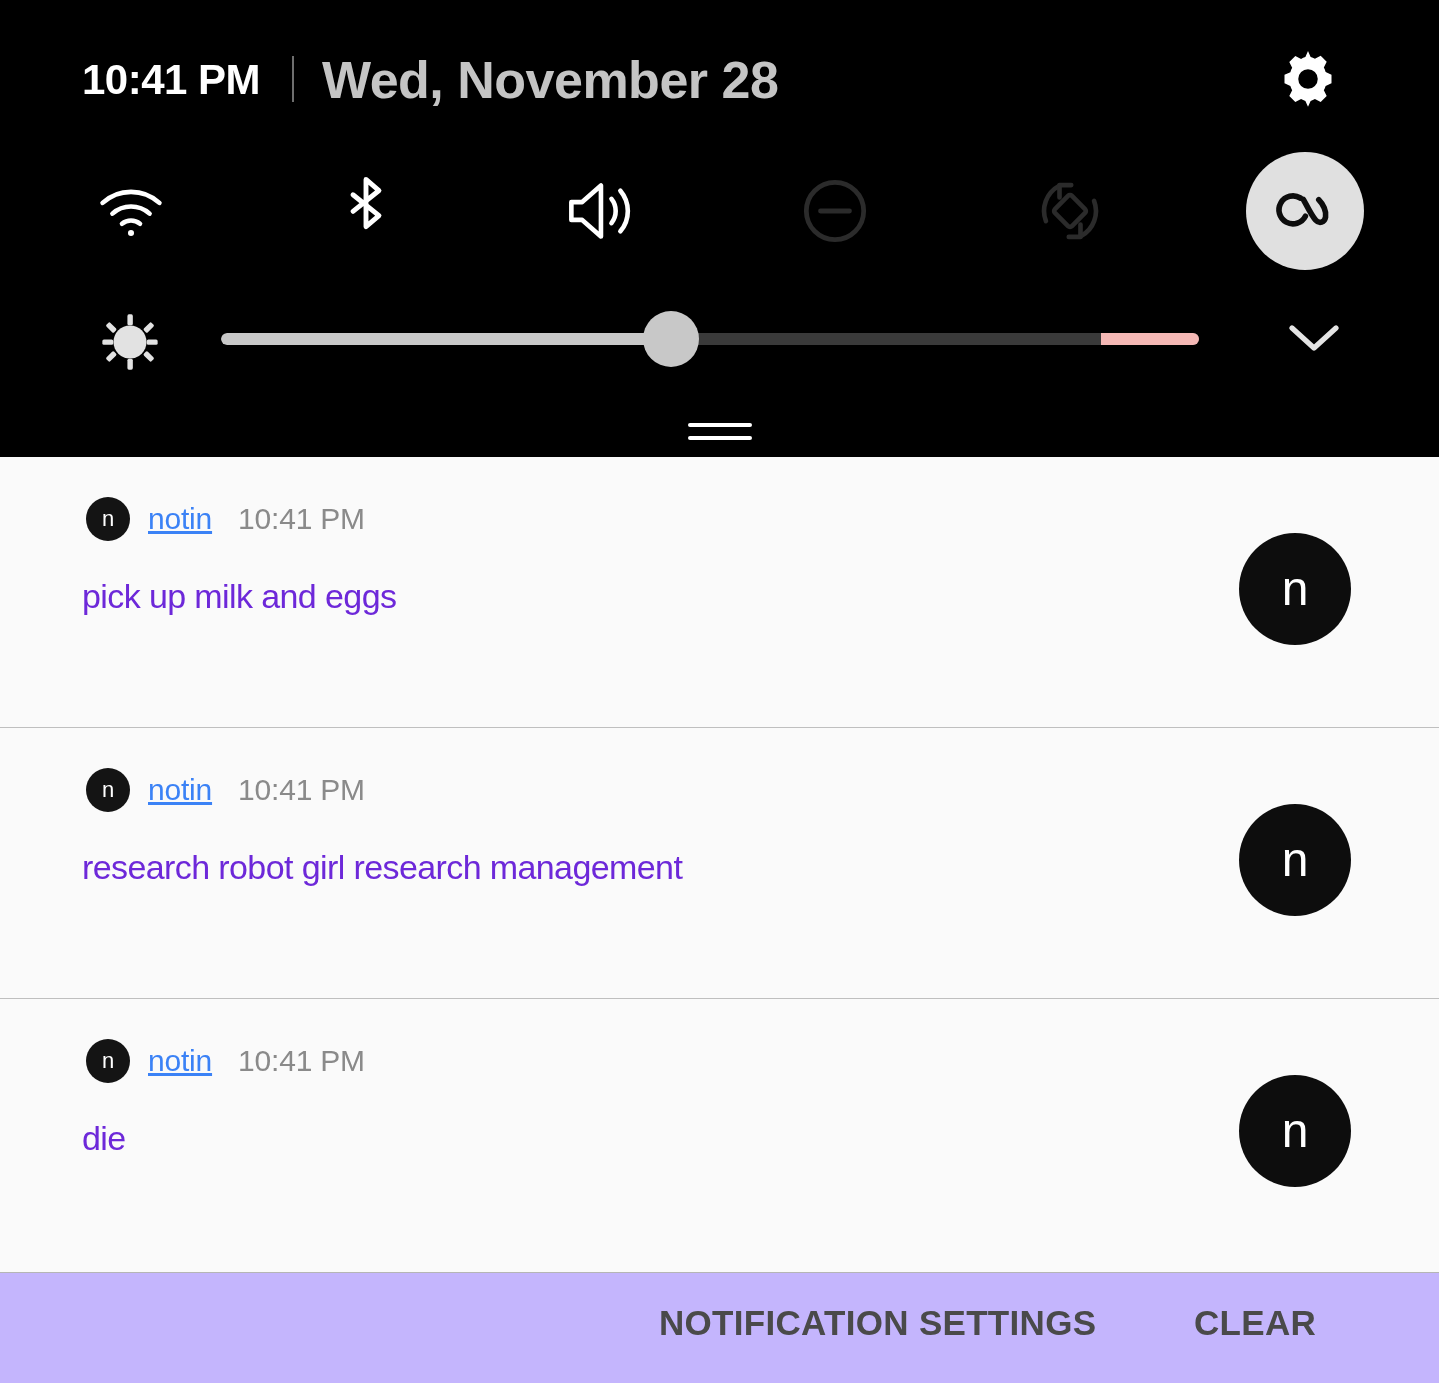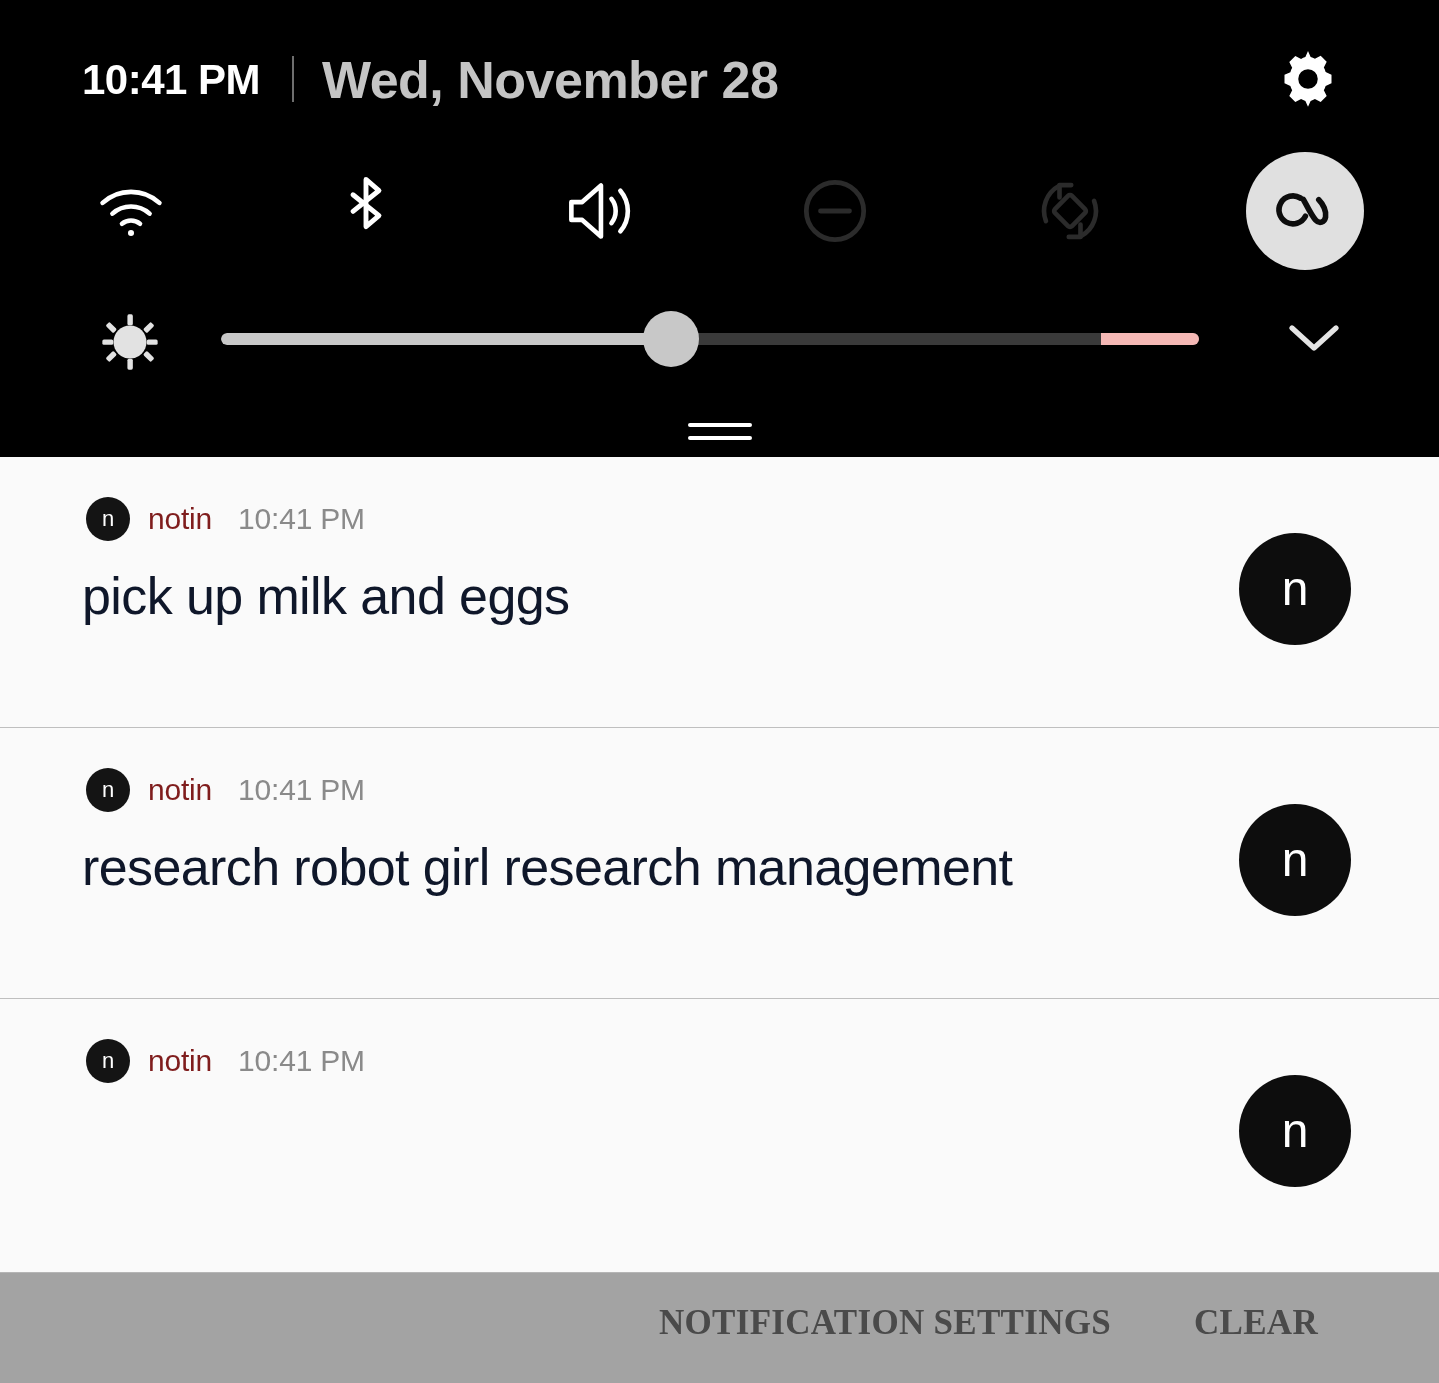--- a/index.html
+++ b/index.html
@@ -125,43 +125,42 @@
   .notif-head {
     position:absolute; left:86px; top:40px;
     display:flex; align-items:center; gap:18px;
   }
   .app-icon {
     width:44px; height:44px; border-radius:50%;
     background:#141414;
     display:flex; align-items:center; justify-content:center;
     color:#ffffff; font-size:22px; font-weight:500; line-height:1;
   }
-  .app-name { font-size:30px; color:#7f1d1d; letter-spacing:-0.2px; }
+  .app-name { font-size:30px; color:#3b82f6; letter-spacing:-0.2px;text-decoration:underline; }
   .app-time { font-size:30px; color:#8a8a8a; letter-spacing:-0.2px; margin-left:8px; }
   .notif-body {
     position:absolute; left:82px; top:108px;
     width:1110px;
-    font-size:52px; color:#0f172a; letter-spacing:-0.6px;
+    font-size:34px; color:#6d28d9; letter-spacing:-0.6px;
     line-height:62px;
   }
   .notif-avatar {
     position:absolute; right:88px; top:76px;
     width:112px; height:112px; border-radius:50%;
     background:#0d0d0d;
     display:flex; align-items:center; justify-content:center;
     color:#ffffff; font-size:48px; font-weight:400; line-height:1;
   }
 
   
   .action-bar {
     position:absolute; left:0; top:1272px;
     width:1439px; height:111px;
-    background:#a3a3a3;
+    background:#c4b5fd;
     border-top:1px solid #b5b5b5;
-    font-family:Liberation Serif, serif;
   }
   .action-btn {
     position:absolute; top:30px;
     font-size:35px; font-weight:bold; color:#4a4a4a;
     letter-spacing:0.3px;
     cursor:pointer;
   }
   #btn-notif-settings { left:659px; }
   #btn-clear { left:1194px; }
 </style>
@@ -305,20 +304,21 @@
     <div class="notif-body">research robot girl research management</div>
     <div class="notif-avatar">n</div>
   </div>
 
   <div class="notif">
     <div class="notif-head">
       <span class="app-icon">n</span>
       <span class="app-name">notin</span>
       <span class="app-time">10:41 PM</span>
     </div>
+    <div class="notif-body">die</div>
     <div class="notif-avatar">n</div>
   </div>
 </div>
 
 <div class="action-bar">
   <div class="action-btn" id="btn-notif-settings">NOTIFICATION SETTINGS</div>
   <div class="action-btn" id="btn-clear">CLEAR</div>
 </div>
 
 </body></html>

